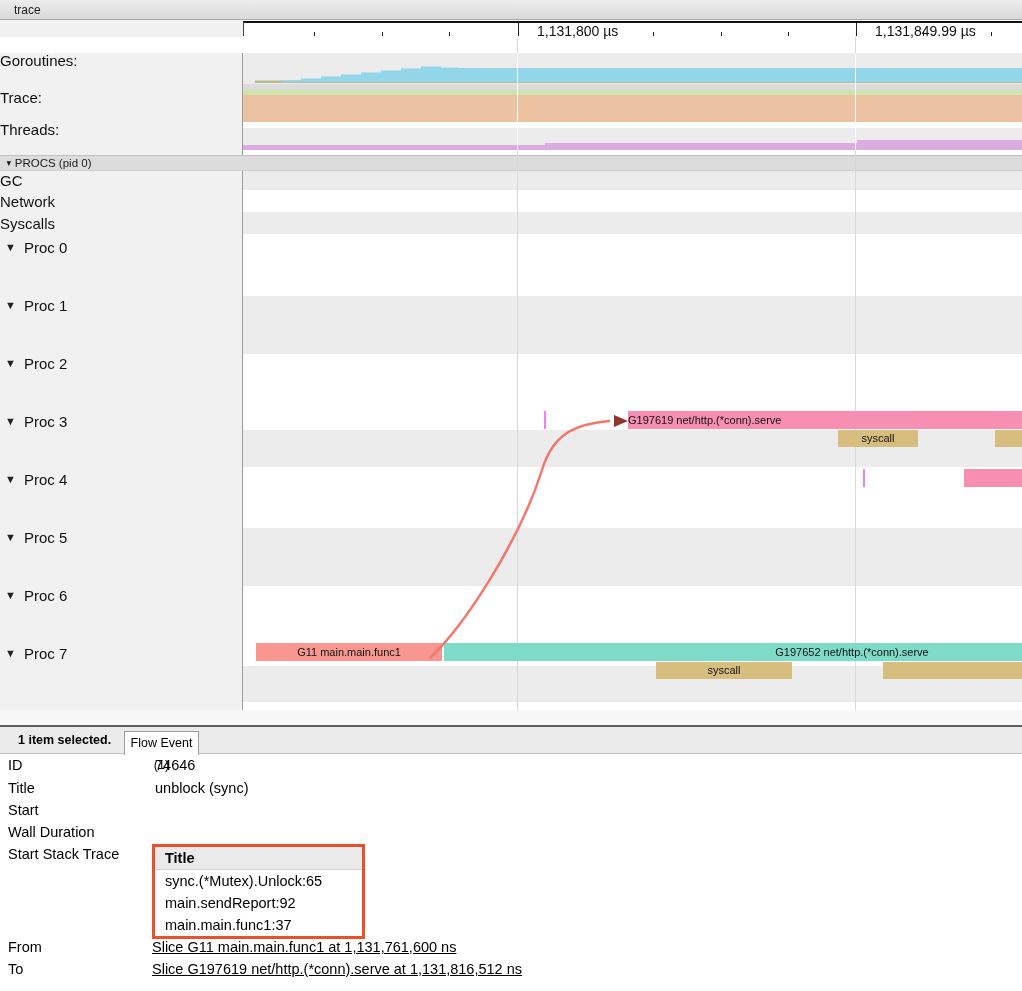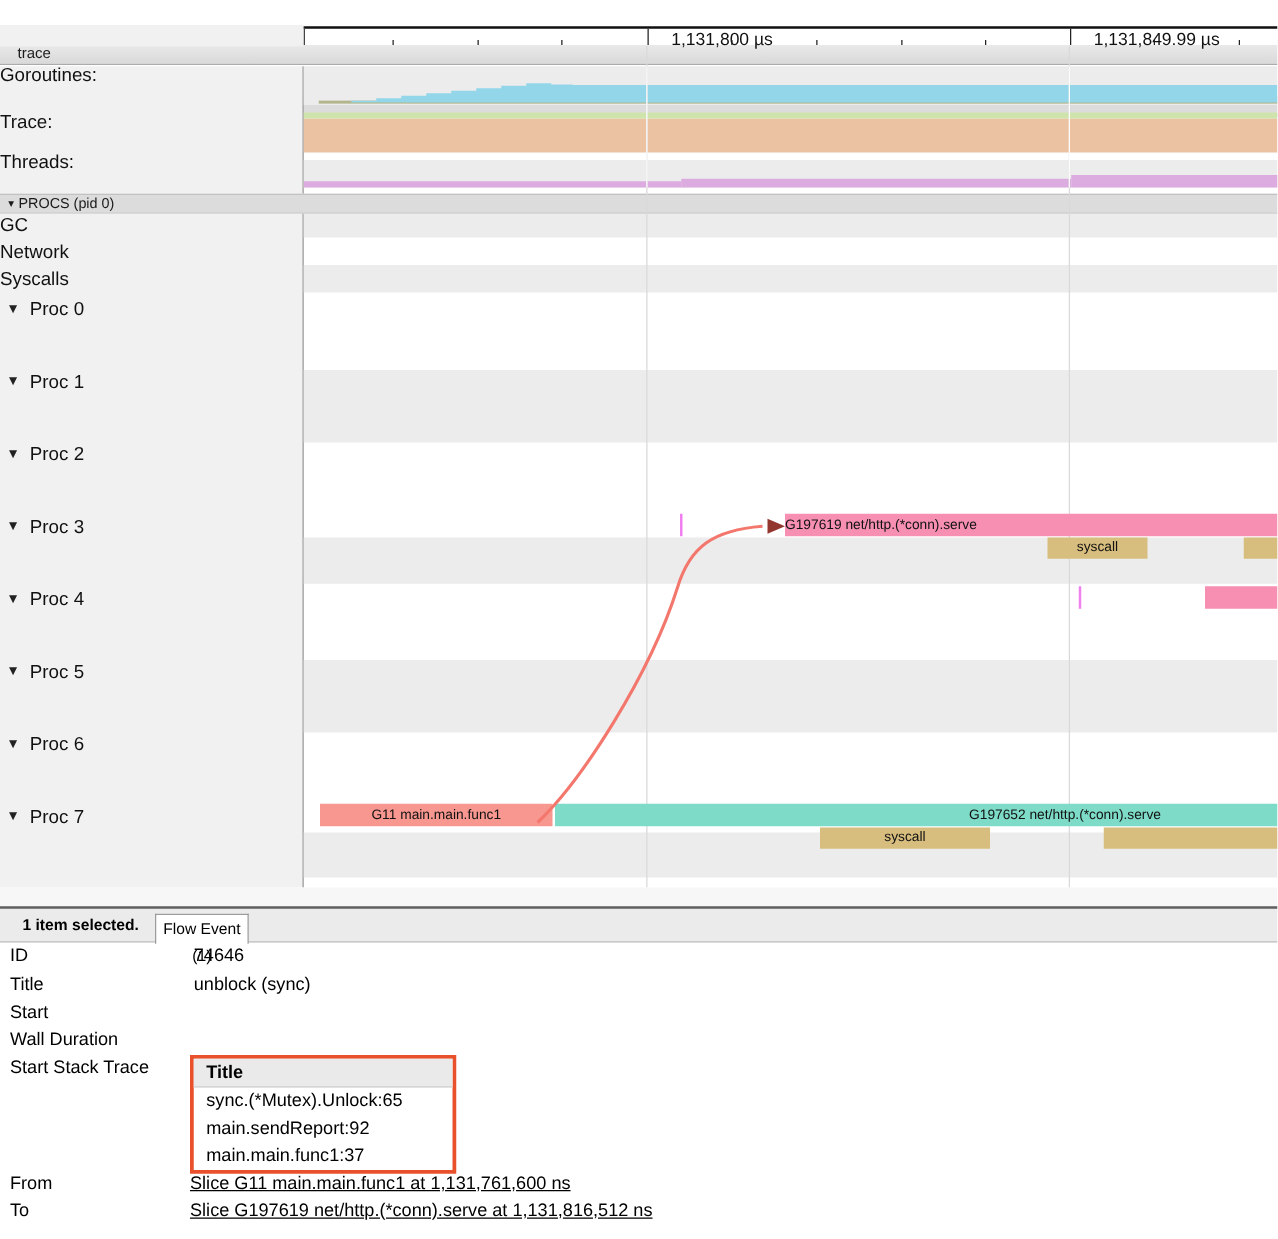--- a/index.html
+++ b/index.html
@@ -4,21 +4,21 @@
 <style>
   * { margin:0; padding:0; box-sizing:border-box; }
   html,body { width:1022px; height:991px; background:#fff; overflow:hidden;
               font-family:"Liberation Sans", sans-serif; color:#000; }
   .abs { position:absolute; }
   #stage { position:relative; width:1022px; height:991px; background:#fff; }
 
   
   .topbar { left:0; top:0; width:1022px; height:20px;
             background:linear-gradient(#ededed,#d9d9d9);
-            border-bottom:1px solid #ababab;margin-top:32px; }
+            border-bottom:1px solid #ababab; }
   .topbar-title { position:absolute; left:14px; top:3px; font-size:12px; color:#1c1c1c; }
 
   
   .ruler { left:243px; top:21px; width:779px; height:15px; background:#fff;
            border-top:2px solid #111; border-left:1px solid #444; }
   .tick-major { position:absolute; top:0; width:1px; height:13px; background:#222; }
   .tick-minor { position:absolute; bottom:0; width:1px; height:4px; background:#222; }
   .tick-label { position:absolute; top:0px; font-size:14px; color:#111; white-space:nowrap; padding-left:19px; }
 
   

